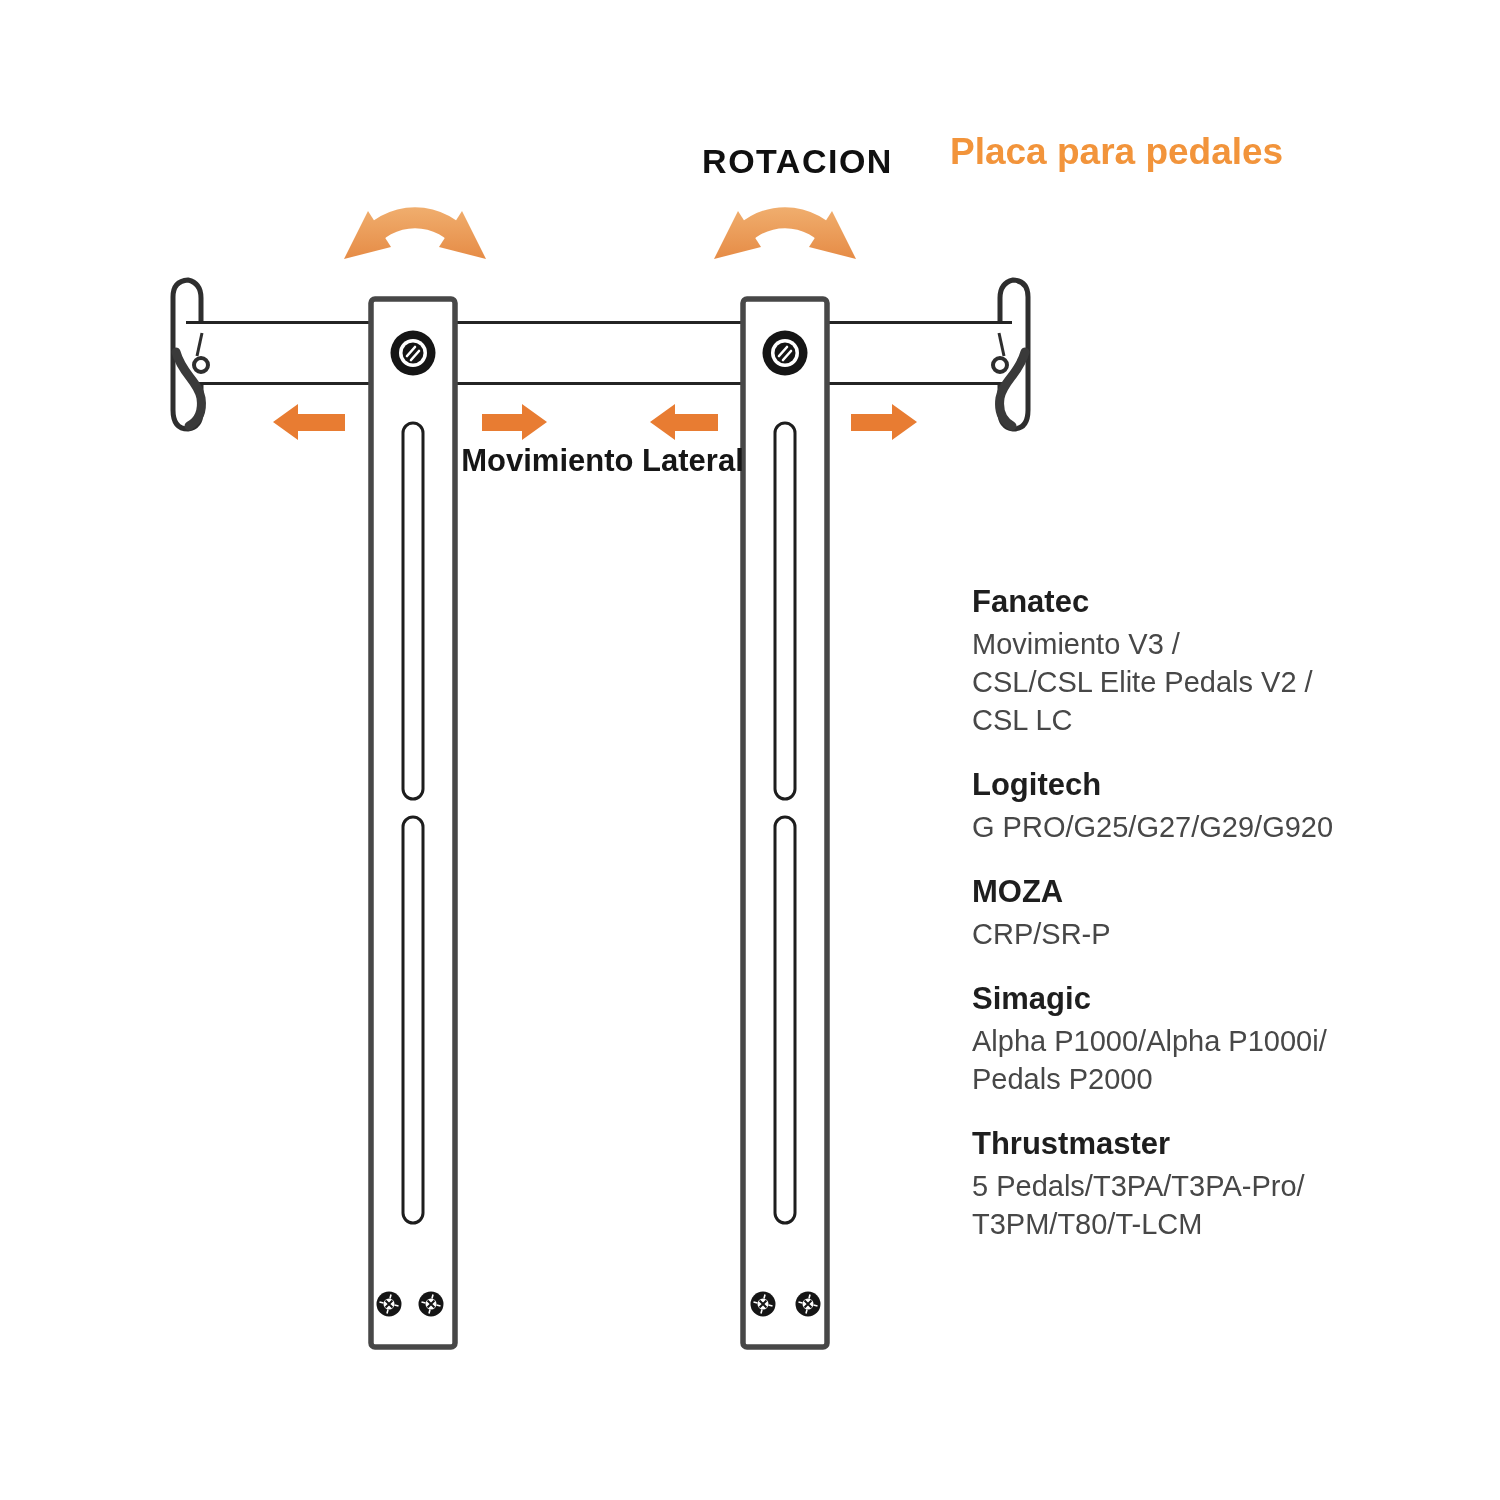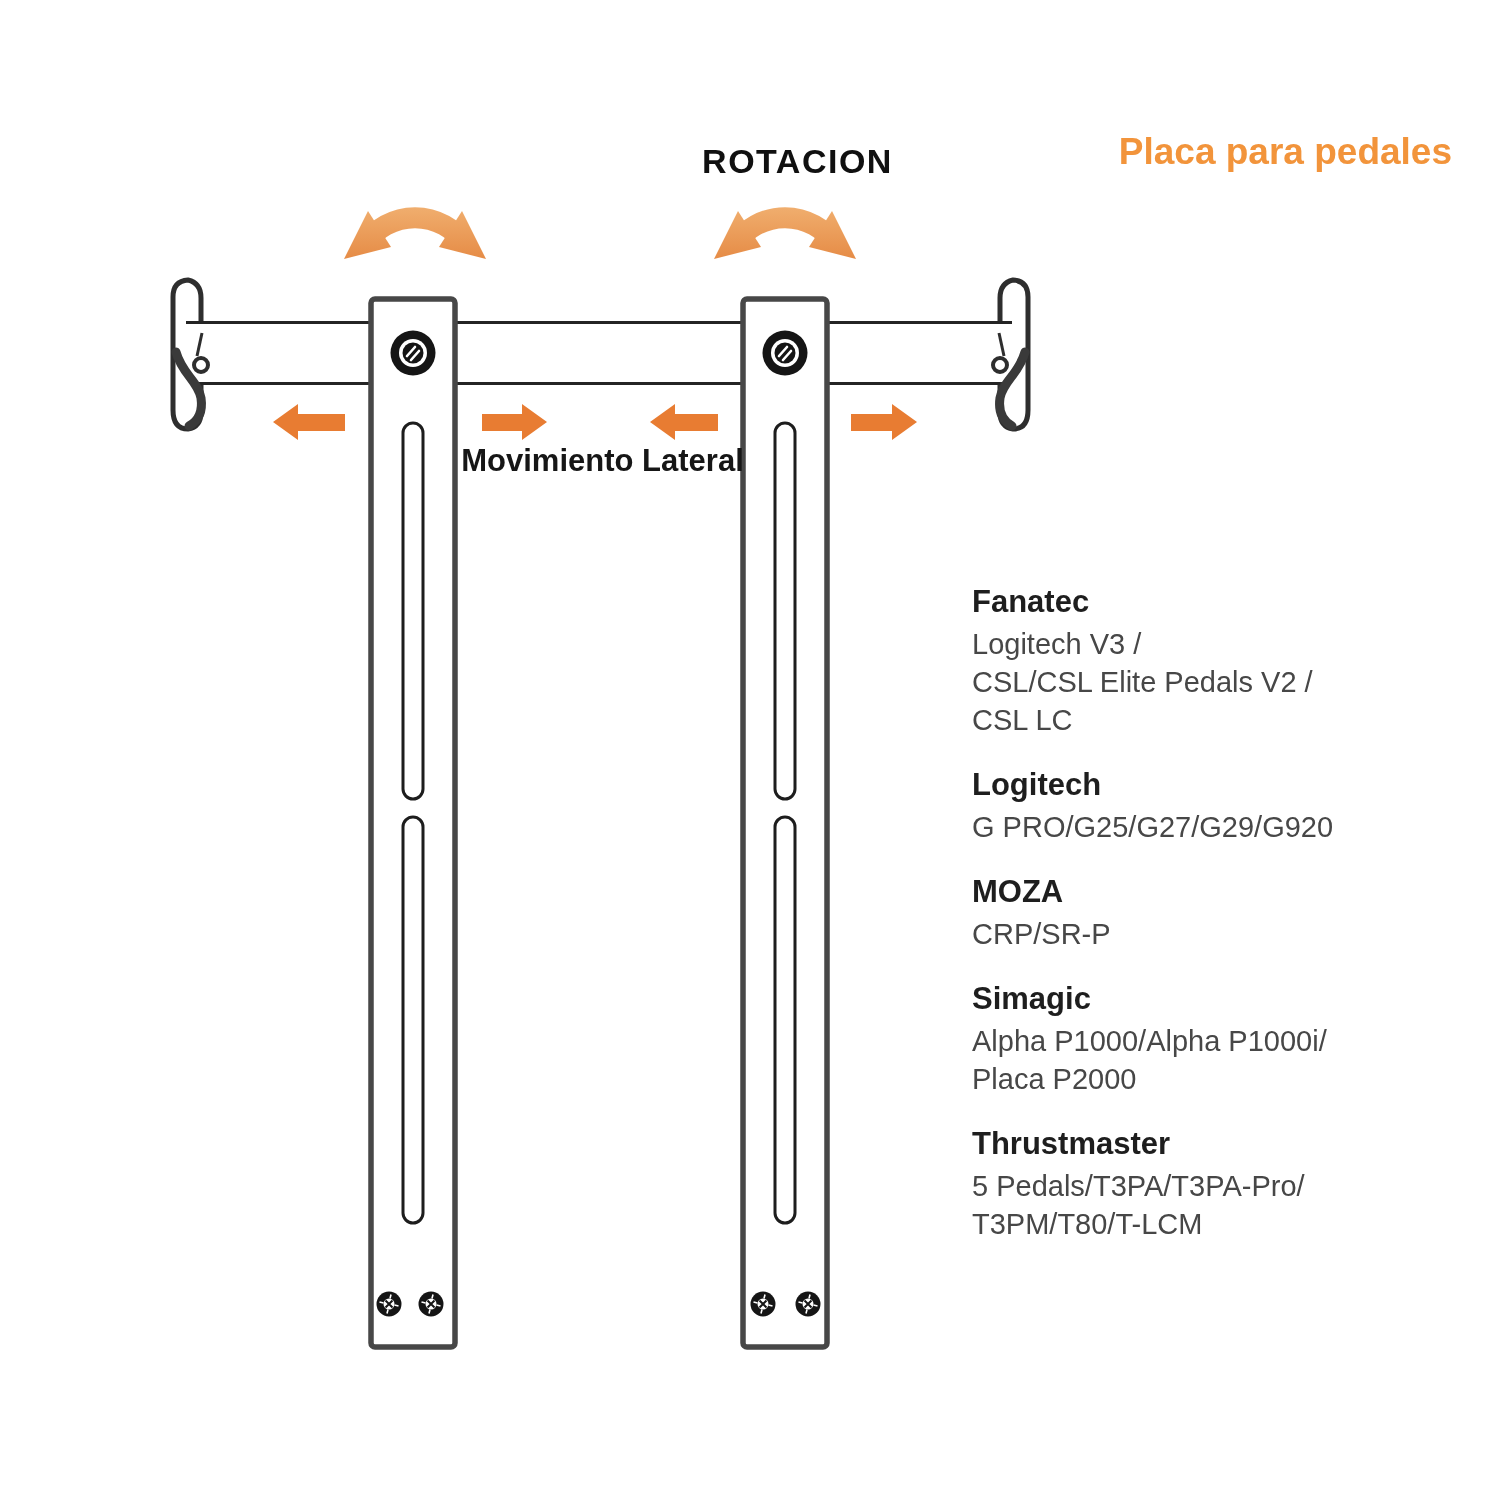--- a/index.html
+++ b/index.html
@@ -31,21 +31,21 @@
     font-size: 34px;
     font-weight: 700;
     letter-spacing: 1.5px;
     color: #101010;
   }
   .page-title {
     position: absolute;
     left: 950px;
     top: 131px;
     width: 502px;
-    text-align: right;
+    text-align: left;
     font-size: 37px;
     font-weight: 700;
     color: #F2943B;
   }
   .lateral-label {
     position: absolute;
     left: 420px;
     top: 443px;
     width: 365px;
     text-align: center;
@@ -183,21 +183,21 @@
 
   <div class="rotation-label">ROTACION</div>
   <div class="page-title">Placa para pedales</div>
   <div class="lateral-label">Movimiento Lateral</div>
 
   <div class="compat-panel">
 
     <div class="brand-section">
       <div class="brand-name">Fanatec</div>
       <div class="brand-models">
-        <div class="model-line">Logitech V3 /</div>
+        <div class="model-line">Movimiento V3 /</div>
         <div class="model-line">CSL/CSL Elite Pedals V2 /</div>
         <div class="model-line">CSL LC</div>
       </div>
     </div>
 
     <div class="brand-section">
       <div class="brand-name">Logitech</div>
       <div class="brand-models">
         <div class="model-line">G PRO/G25/G27/G29/G920</div>
       </div>
@@ -207,21 +207,21 @@
       <div class="brand-name">MOZA</div>
       <div class="brand-models">
         <div class="model-line">CRP/SR-P</div>
       </div>
     </div>
 
     <div class="brand-section">
       <div class="brand-name">Simagic</div>
       <div class="brand-models">
         <div class="model-line">Alpha P1000/Alpha P1000i/</div>
-        <div class="model-line">Placa P2000</div>
+        <div class="model-line">Pedals P2000</div>
       </div>
     </div>
 
     <div class="brand-section">
       <div class="brand-name">Thrustmaster</div>
       <div class="brand-models">
         <div class="model-line">5 Pedals/T3PA/T3PA-Pro/</div>
         <div class="model-line">T3PM/T80/T-LCM</div>
       </div>
     </div>

